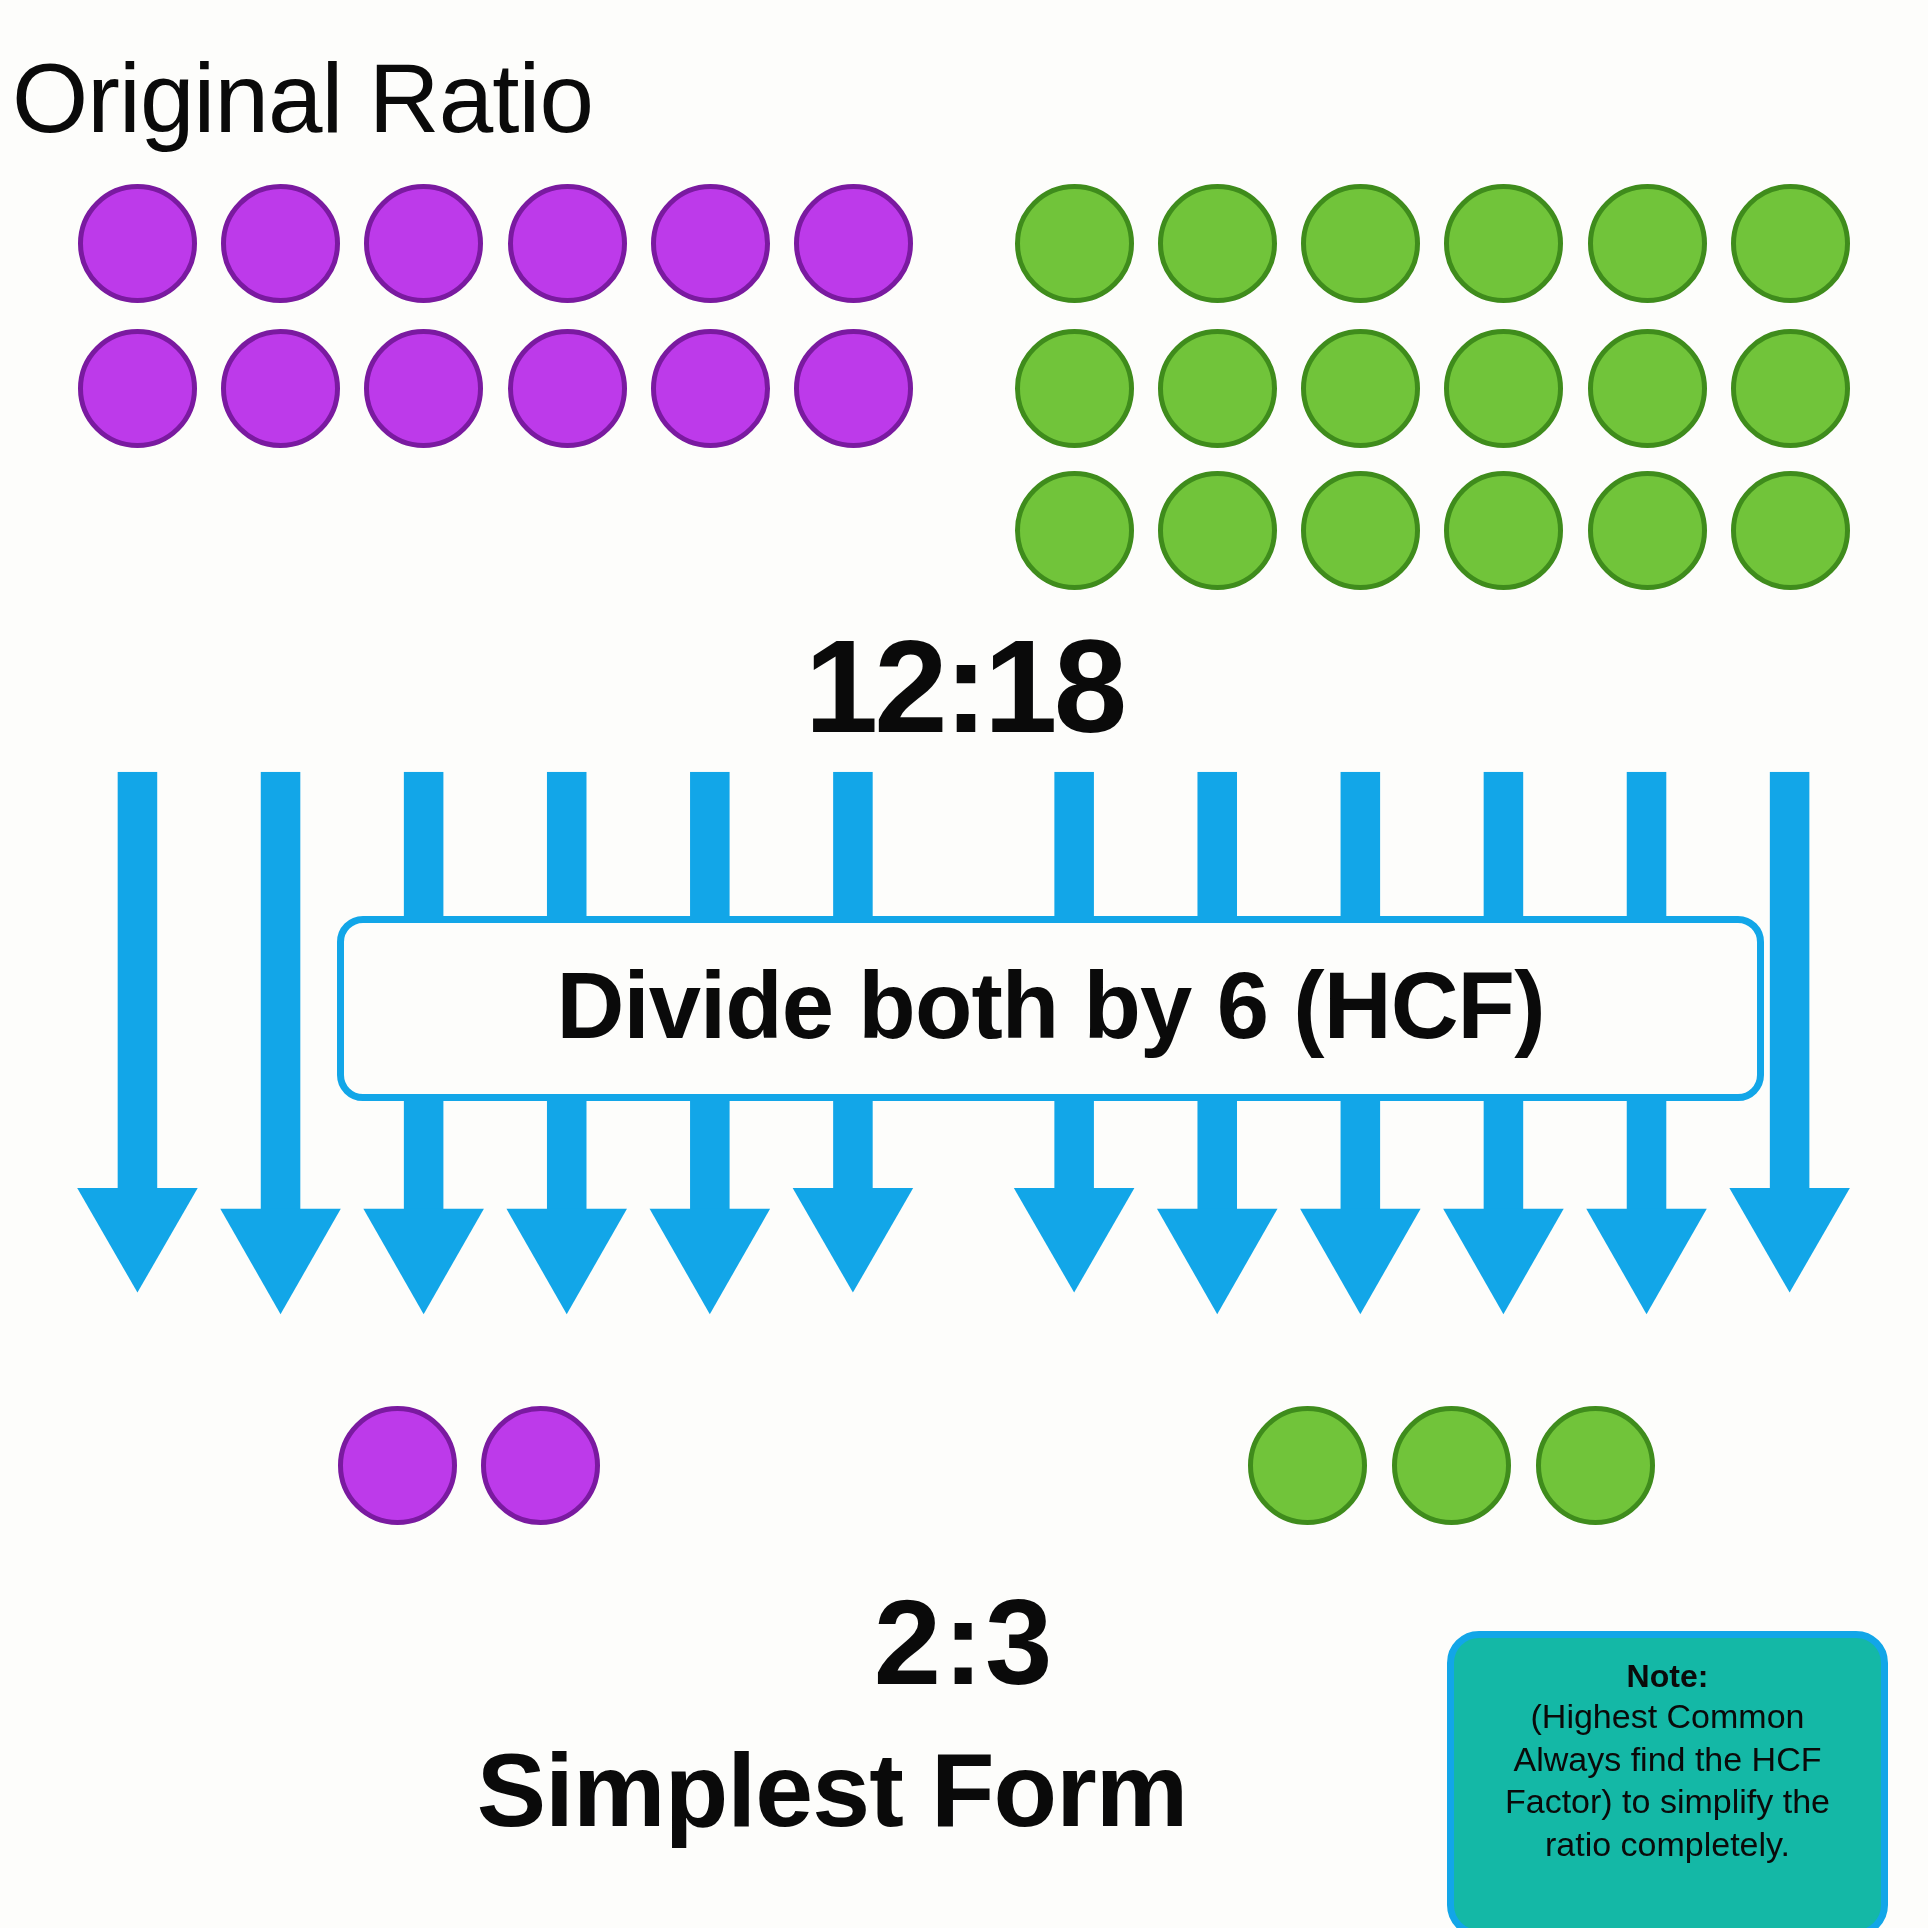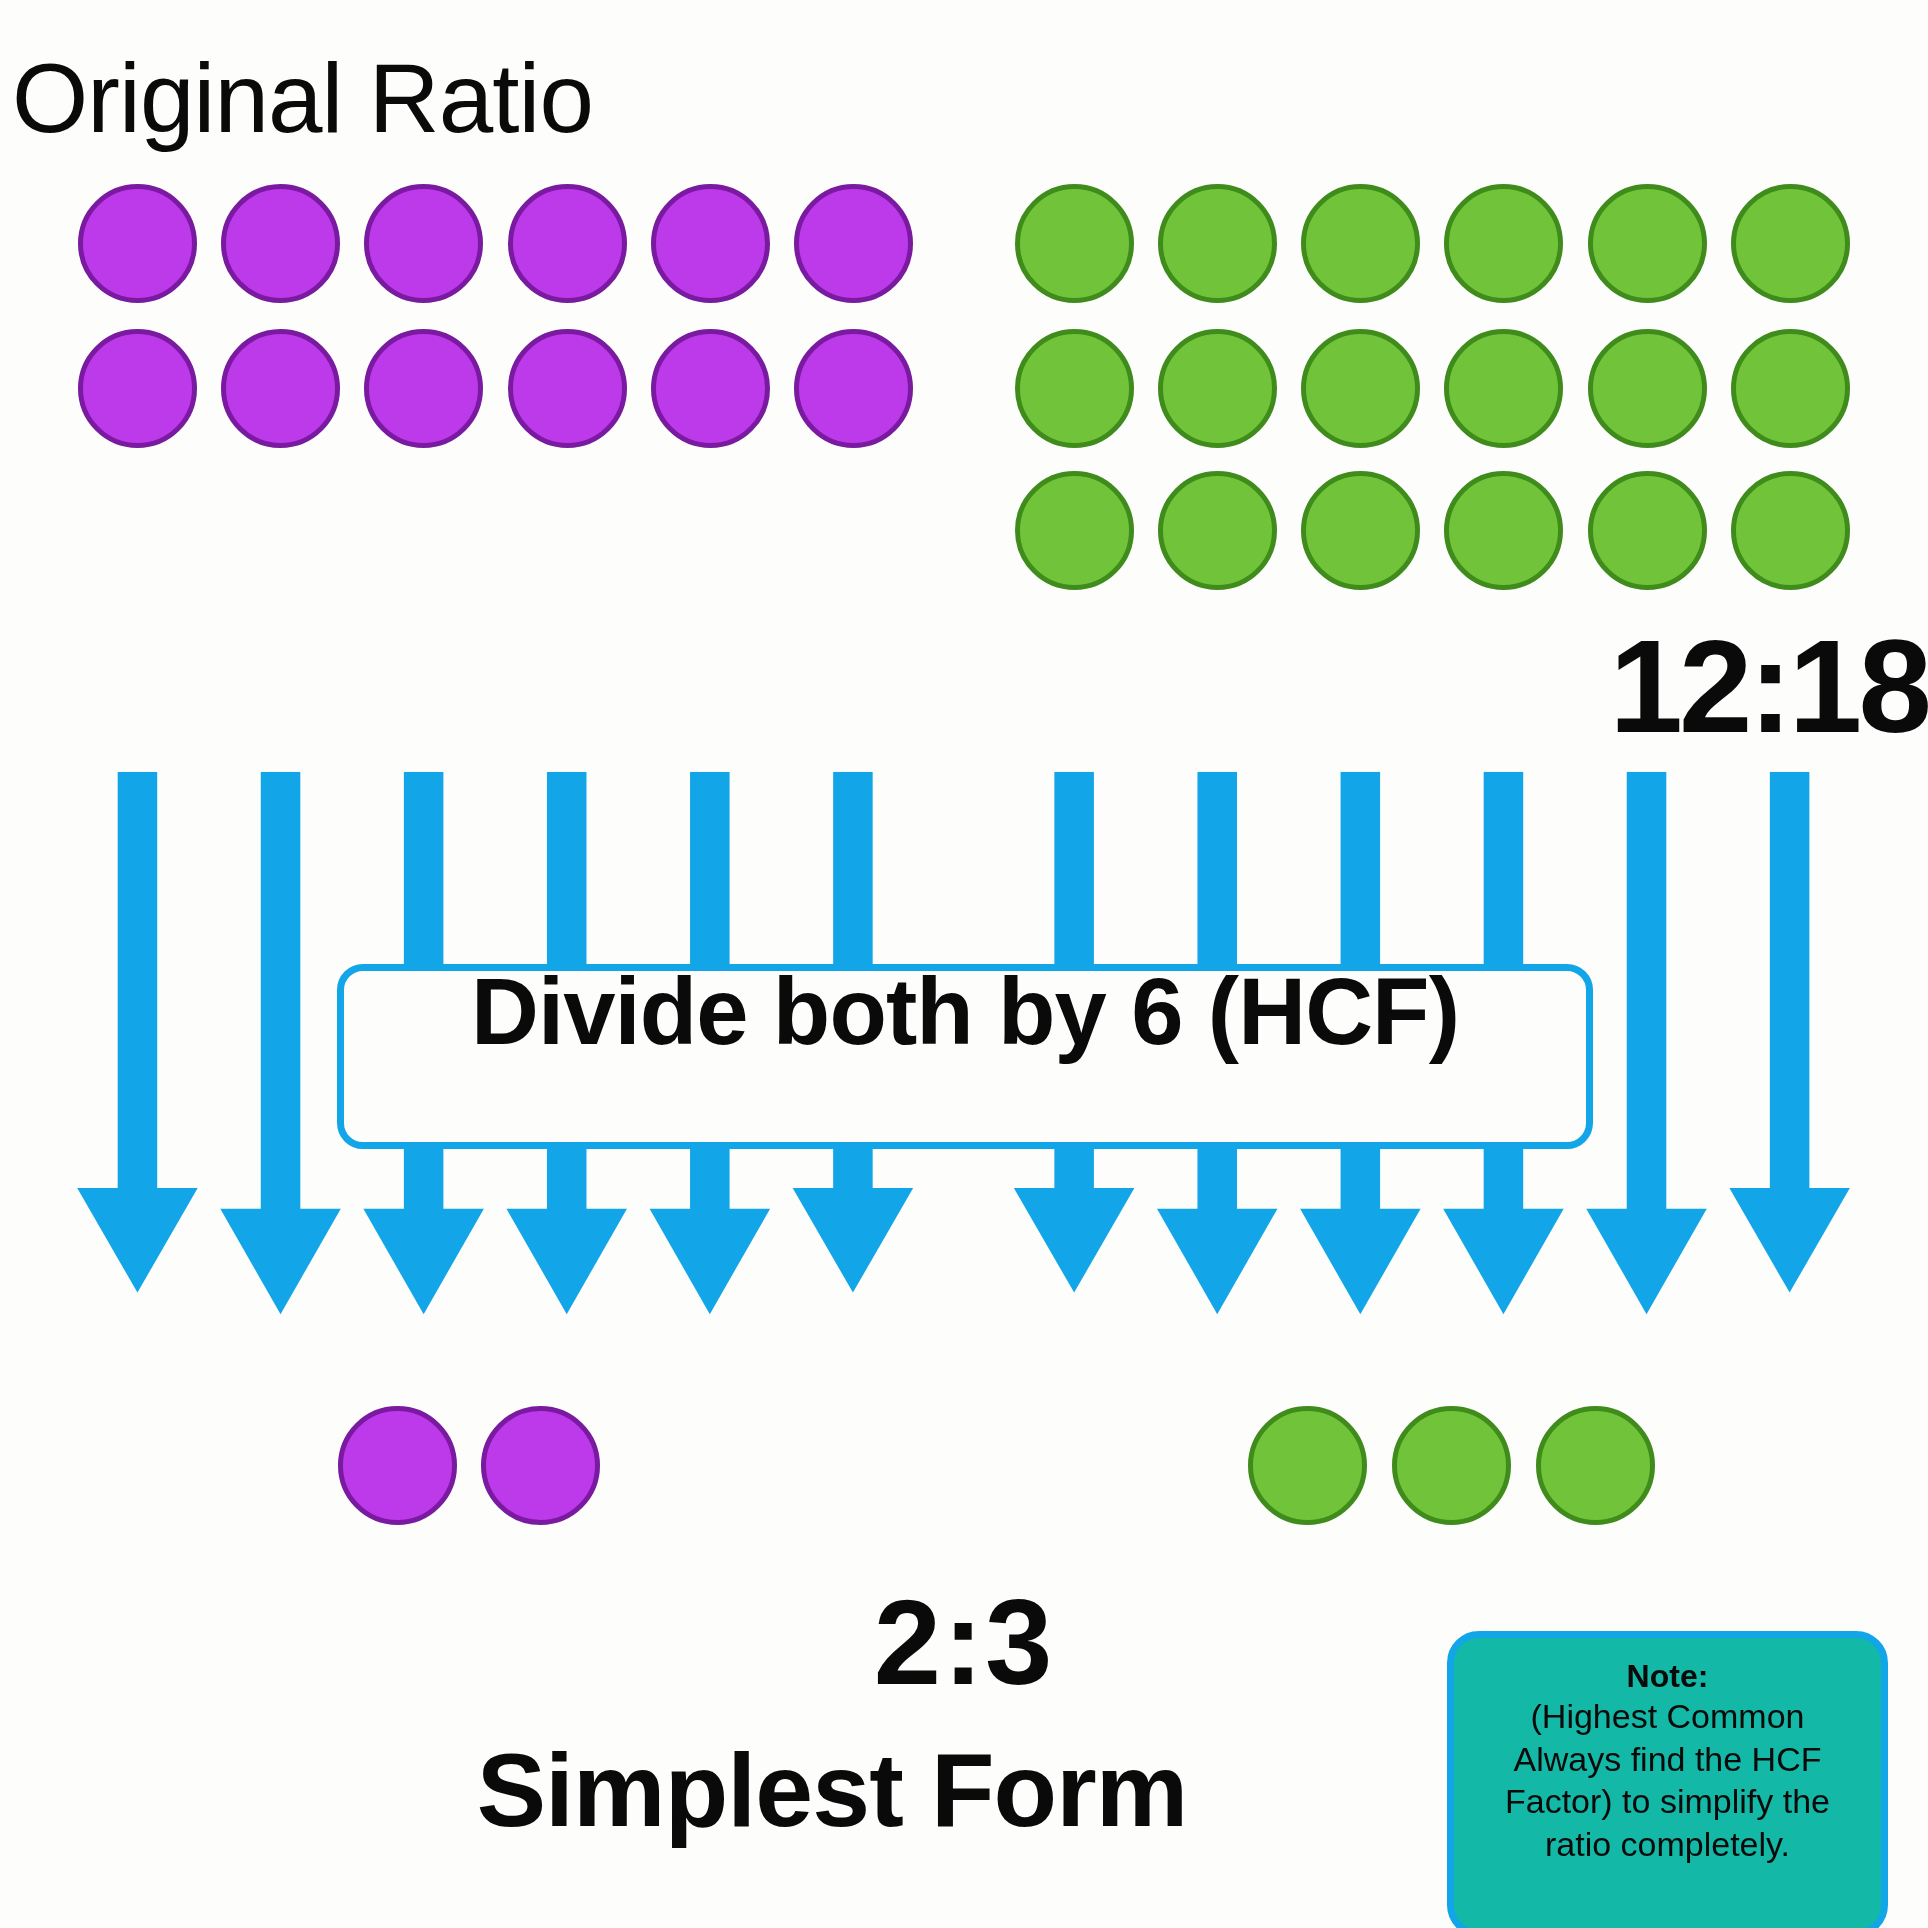--- a/index.html
+++ b/index.html
@@ -8,43 +8,43 @@
     background: #fdfdfb;
     font-family: "Liberation Sans", "DejaVu Sans", sans-serif;
     color: #0a0a0a;
   }
   .abs { position: absolute; }
   .title {
     left: 0; width: 1928px; top: 49px; text-align: left;
     font-size: 98px; font-weight: 400; letter-spacing: -0.9px; line-height: 1; margin-left: 12px;
   }
   .ratio-big {
-    left: 0; width: 1928px; top: 621px; text-align: right;
+    left: 0; width: 1928px; top: 621px; text-align: center;
     font-size: 132px; font-weight: 700; letter-spacing: -3.8px; line-height: 1;
   }
   .ratio-simple {
     left: 0; width: 1928px; top: 1582px; text-align: center;
     font-size: 121px; font-weight: 700; letter-spacing: 1.9px; line-height: 1;
   }
   .simplest-label {
     left: 0; width: 1664px; top: 1738px; text-align: center;
     font-size: 104px; font-weight: 700; letter-spacing: -0.9px; line-height: 1;
   }
   .counter {
     position: absolute; width: 119px; height: 119px; border-radius: 50%;
     box-sizing: border-box; border: 5.6px solid;
   }
   .counter.purple { background: #bd3aea; border-color: #7a1aa0; }
   .counter.green  { background: #71c43a; border-color: #3f8c1c; }
   svg.arrows { position: absolute; left: 0; top: 0; }
   .divide-box {
-    left: 337px; top: 964px; width: 1256px; height: 185px;
+    left: 337px; top: 916px; width: 1427px; height: 185px;
     box-sizing: border-box; background: #fdfdfb;
     border: 7.5px solid #12a6e8; border-radius: 26px;
-    display: flex; justify-content: center;
+    display: flex; align-items: center; justify-content: center;
   }
   .divide-text {
     font-size: 94px; font-weight: 700; letter-spacing: -0.9px; line-height: 1;
     margin-top: -5.6px;
   }
   .note-box {
     left: 1447px; top: 1631px; width: 441px; height: 306px;
     box-sizing: border-box; background: #14b8a6;
     border: 7.5px solid #12a6e8; border-radius: 32px;
     text-align: center; padding-top: 19px;

